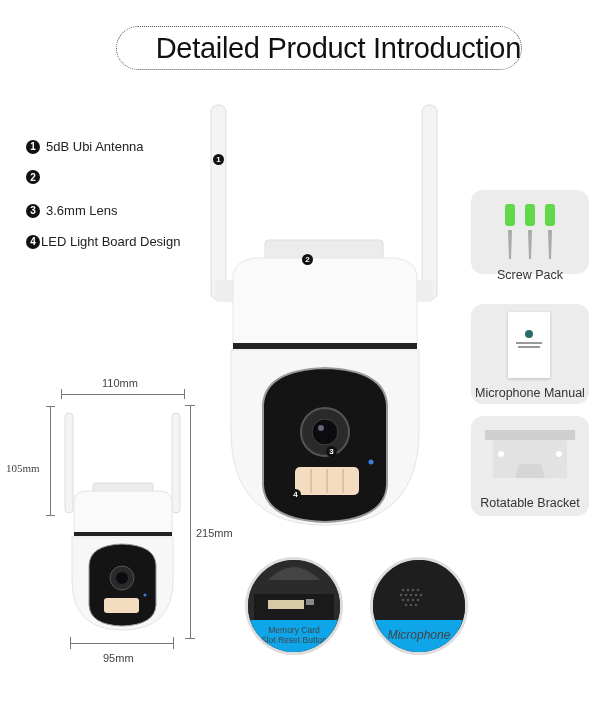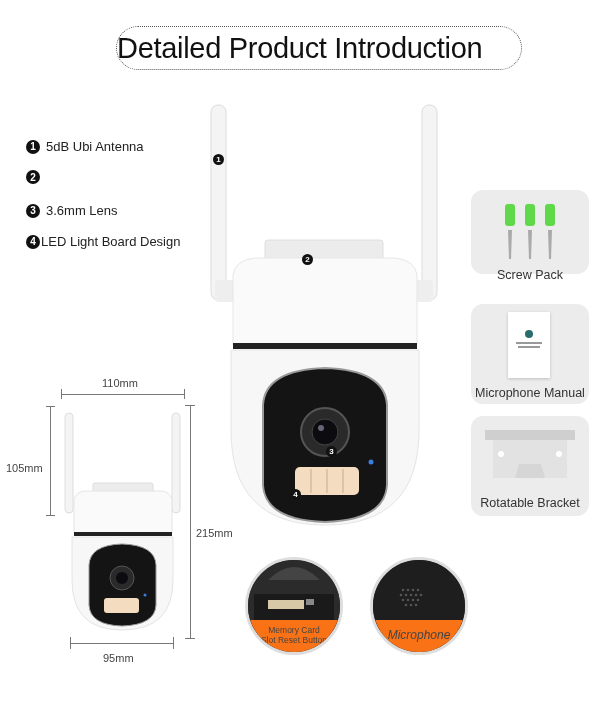--- a/index.html
+++ b/index.html
@@ -1,29 +1,29 @@
 <!DOCTYPE html>
 <html><head>
 <meta charset="utf-8">
 <style>
   html,body{margin:0;padding:0;background:#fff;}
   body{width:612px;height:720px;position:relative;overflow:hidden;font-family:"Liberation Sans",sans-serif;color:#222;}
   .abs{position:absolute;}
-  .title-pill{left:116px;top:26px;width:406px;height:44px;border:1.5px dotted #555;border-radius:24px;box-sizing:border-box;display:flex;align-items:center;justify-content:flex-start;}
+  .title-pill{left:116px;top:26px;width:406px;height:44px;border:1.5px dotted #555;border-radius:24px;box-sizing:border-box;display:flex;align-items:center;justify-content:flex-end;}
   .title-pill span{font-size:29px;font-weight:normal;color:#111;letter-spacing:-0.3px;}
   .feature{left:26px;display:flex;align-items:center;font-size:13px;color:#222;}
   .feature .num{width:14px;height:14px;border-radius:50%;background:#111;color:#fff;font-size:10px;font-weight:bold;display:flex;align-items:center;justify-content:center;margin-right:6px;}
   .marker{width:11px;height:11px;border-radius:50%;background:#111;color:#fff;font-size:8px;font-weight:bold;display:flex;align-items:center;justify-content:center;}
   .card{left:471px;width:118px;background:#ececec;border-radius:12px;}
   .card .lbl{position:absolute;left:0;right:0;text-align:center;font-size:12.5px;color:#333;}
   .dim{font-size:11px;color:#444;}
   .hline{height:1px;background:#777;}
   .vline{width:1px;background:#777;}
   .circle{width:98px;height:98px;border-radius:50%;border:3px solid #ddd;overflow:hidden;background:#2a2a2a;box-sizing:border-box;}
-  .circle .band{position:absolute;left:0;right:0;bottom:0;height:32px;background:#f97316;text-align:center;color:#444;margin-top:28px;}
+  .circle .band{position:absolute;left:0;right:0;bottom:0;height:32px;background:#0ea5e9;text-align:center;color:#444;margin-top:28px;}
 </style>
 </head>
 <body>
 
 <div class="abs title-pill">
   <span>Detailed Product Introduction</span>
 </div>
 
 <div class="abs feature" style="top:139px;">
   <span class="num">1</span>
@@ -106,21 +106,21 @@
 </div>
 
 <div class="abs hline" style="left:61px;top:394px;width:124px;"></div>
 <div class="abs vline" style="left:61px;top:389px;height:10px;"></div>
 <div class="abs vline" style="left:184px;top:389px;height:10px;"></div>
 <div class="abs dim" style="left:102px;top:377px;">110mm</div>
 
 <div class="abs vline" style="left:50px;top:406px;height:110px;"></div>
 <div class="abs hline" style="left:46px;top:406px;width:9px;"></div>
 <div class="abs hline" style="left:46px;top:515px;width:9px;"></div>
-<div class="abs dim" style="left:6px;top:462px;background:#fff;">105mm</div>
+<div class="abs dim" style="left:6px;top:462px;background:#fff;font-family:Liberation Serif, serif;">105mm</div>
 
 <div class="abs vline" style="left:190px;top:405px;height:234px;"></div>
 <div class="abs hline" style="left:185px;top:405px;width:10px;"></div>
 <div class="abs hline" style="left:185px;top:638px;width:10px;"></div>
 <div class="abs dim" style="left:196px;top:527px;">215mm</div>
 
 <div class="abs hline" style="left:70px;top:643px;width:104px;"></div>
 <div class="abs vline" style="left:70px;top:637px;height:12px;"></div>
 <div class="abs vline" style="left:173px;top:637px;height:12px;"></div>
 <div class="abs dim" style="left:103px;top:652px;">95mm</div>

